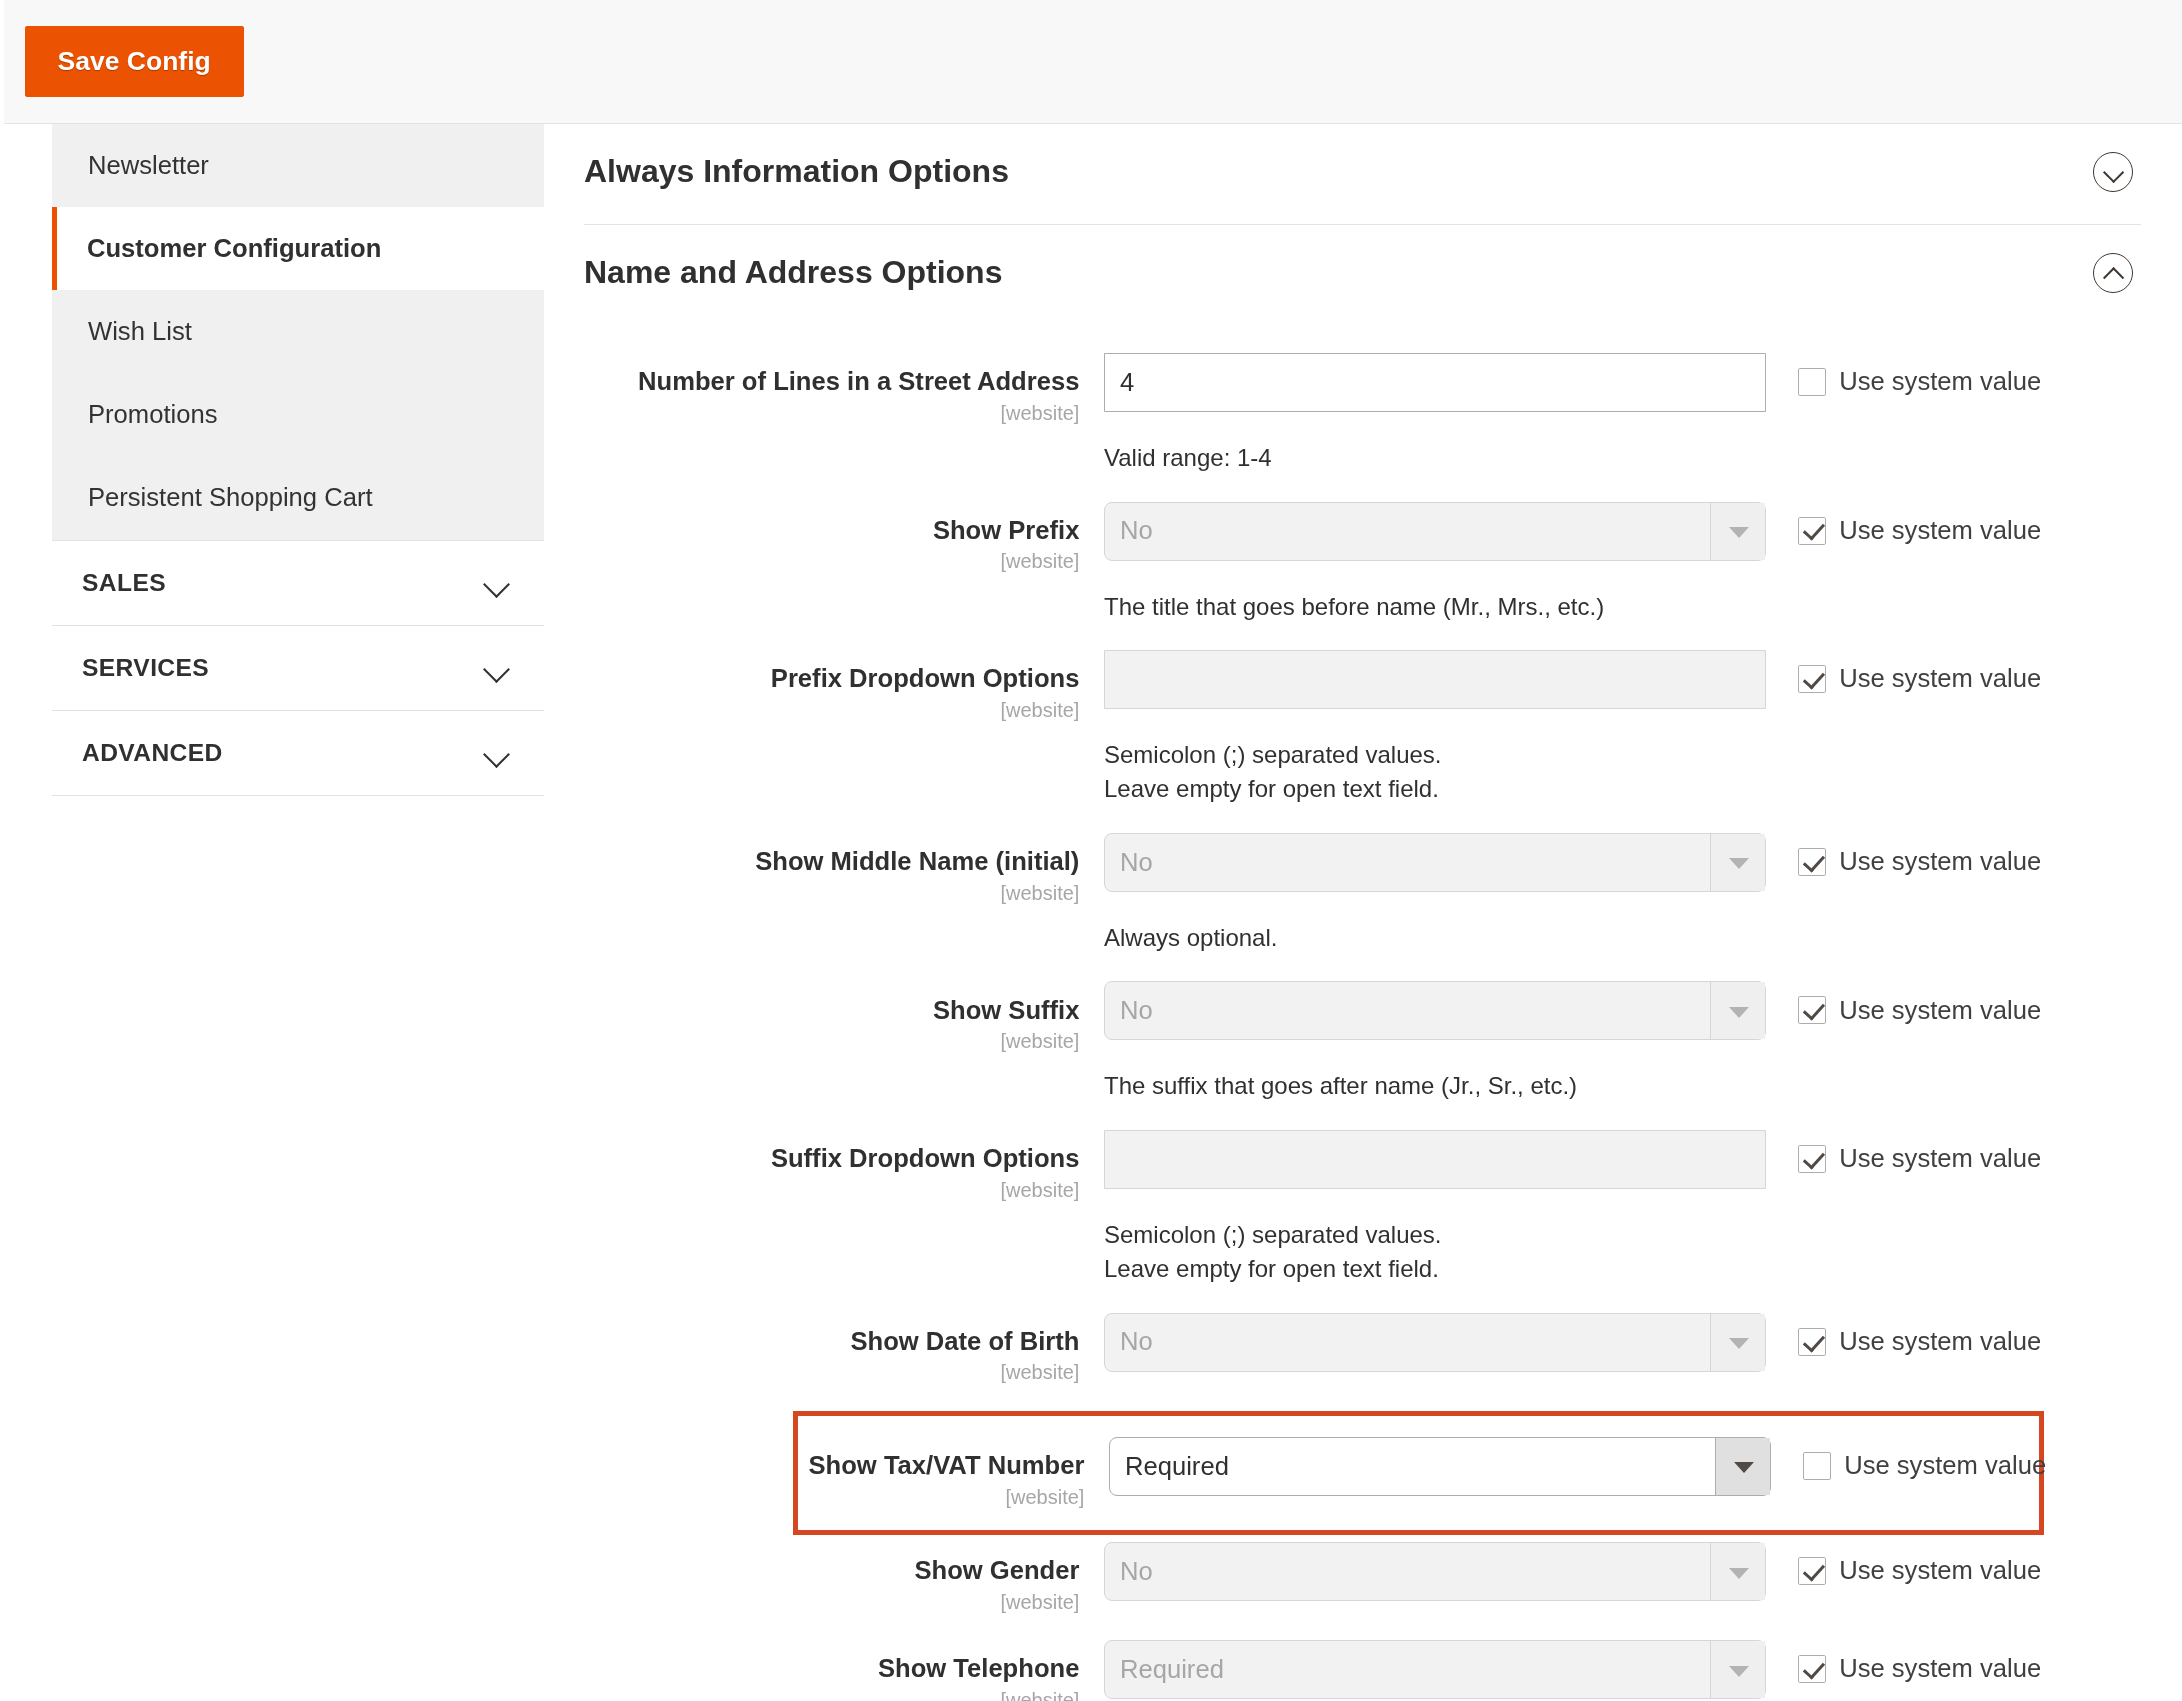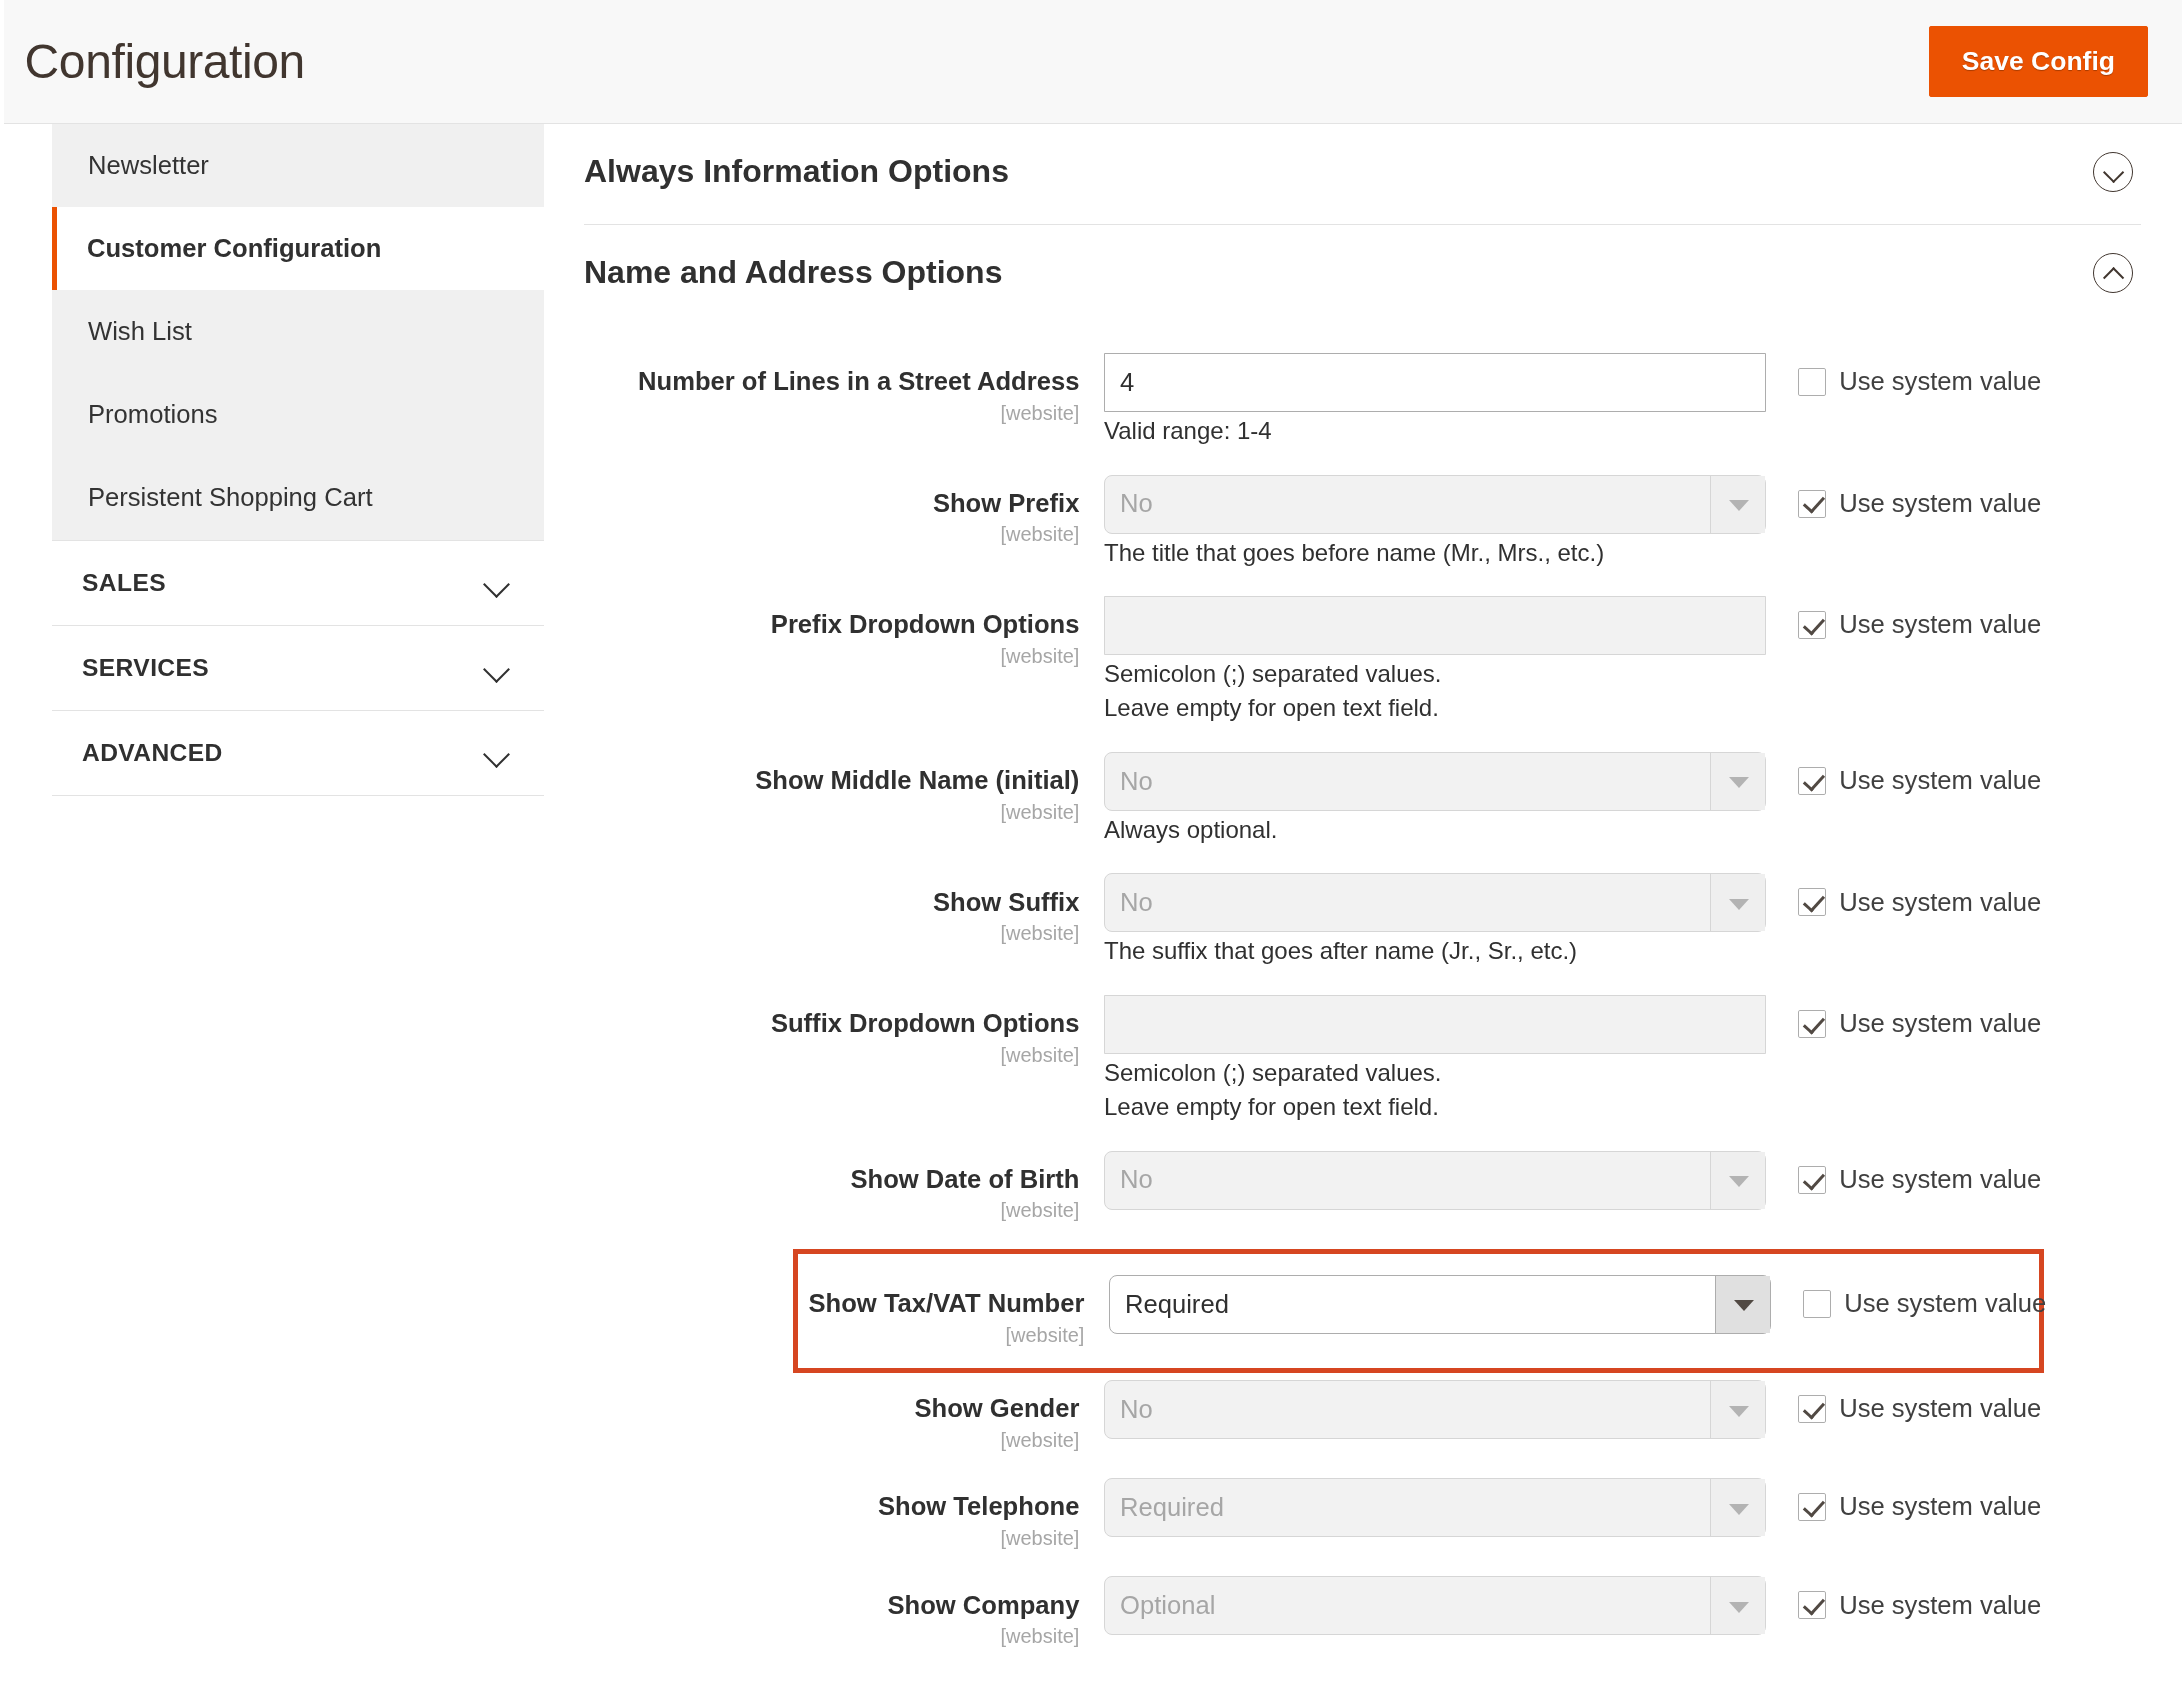--- a/index.html
+++ b/index.html
@@ -248,21 +248,21 @@
     border-left: 10.4px solid transparent;
     border-right: 10.4px solid transparent;
     border-top: 11.4px solid #514943;
   }
   .ctl-select.disabled .ctl-select-arrow::after {
     border-top-color: #b3b3b3;
   }
   .field-comment {
     font-size: 24px;
     color: #303030;
-    margin-top: 2px;
+    margin-top: 29px;
     line-height: 1.42;
   }
   .field-comment div { white-space: nowrap; }
 
   
   .sysval {
     flex: 0 0 auto;
     display: flex;
     align-items: center;
     padding-top: 15px;
@@ -303,21 +303,20 @@
     margin-bottom: 7.6px;
     margin-top: 1.9px;
   }
   .field-row.highlight .field-label { width: 311px; flex: 0 0 311px; }
 </style>
 </head>
 <body>
 
 <div class="page-header">
   <div class="page-header-edge"></div>
-  <div class="page-title">Configuration</div>
   <button class="save-config-btn">Save Config</button>
 </div>
 
 <div class="body-wrap">
 
   <nav class="config-nav">
     <div class="nav-group-simple" id="nav-items">
         <div class="nav-item"><span>Newsletter</span></div>
         <div class="nav-item active"><span>Customer Configuration</span></div>
         <div class="nav-item"><span>Wish List</span></div>

